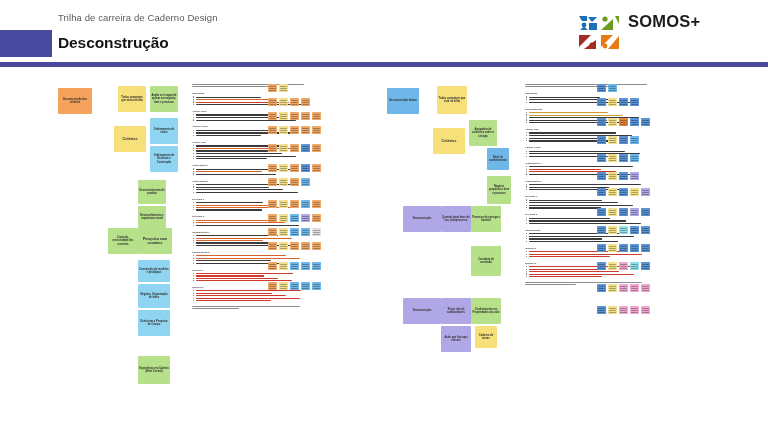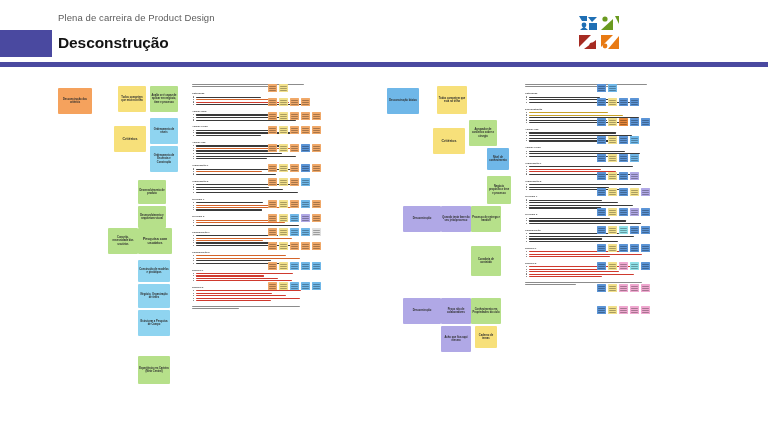--- a/index.html
+++ b/index.html
@@ -84,21 +84,21 @@
   }
   .sechead { font-size: 2.4px; color:#444; font-weight:bold; margin-bottom:1.4px; }
 </style>
 </head>
 <body>
 
 <div id="page">
 
   <div id="header">
 
-    <div id="header-kicker">Plena de carreira de Product Design</div>
+    <div id="header-kicker">Trilha de carreira de Caderno Design</div>
 
     <div id="accent-band"></div>
 
     <div id="header-title">Desconstrução</div>
 
     <div id="logo">
       <div id="logo-mark">
         <div class="q" style="left:0;top:0">
           <svg viewBox="0 0 20 16">
               <path d="M1 1 L9 1 L9 6 L4 6 Z M11 8 L19 8 L19 15 L11 15 Z M10 2 L19 2 L14 7 Z" fill="#1f6fb4"></path>
@@ -122,20 +122,21 @@
         </div>
         <div class="q" style="left:22px;top:19px">
           <svg viewBox="0 0 20 16">
               <path d="M1 1 L13 1 L1 13 Z" fill="#e87a14"></path>
               <circle cx="5" cy="12" r="2.4" fill="#e87a14"></circle>
               <path d="M19 2 L19 15 L8 15 Z" fill="#e87a14"></path>
             </svg>
         </div>
       </div>
       <div id="logo-text">
+        <div class="logo-line">SOMOS+</div>
       </div>
     </div>
 
     <div id="bottom-rule"></div>
   </div>
 
   <div id="board">
     <div class="panel" id="panel-left">
         <div class="note" style="left: 18px; top: 18px; width: 34px; height: 26px; background: rgb(245, 162, 93);">Desconstrução dos critérios</div>
         <div class="note" style="left: 78px; top: 16px; width: 28px; height: 26px; background: rgb(247, 224, 122);">Todos competem que está na trilha</div>

